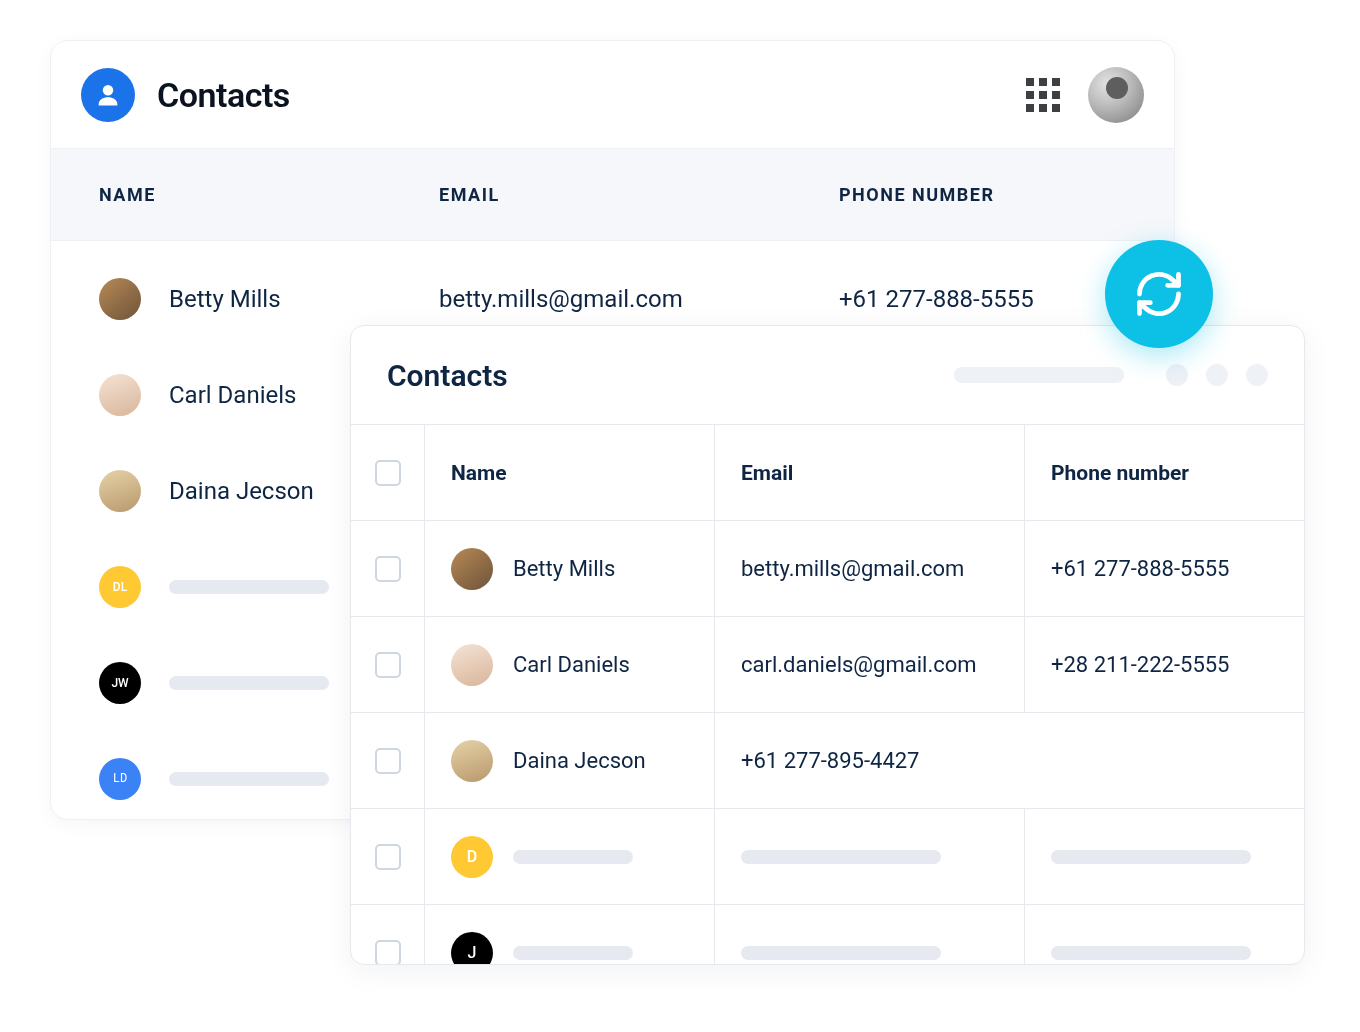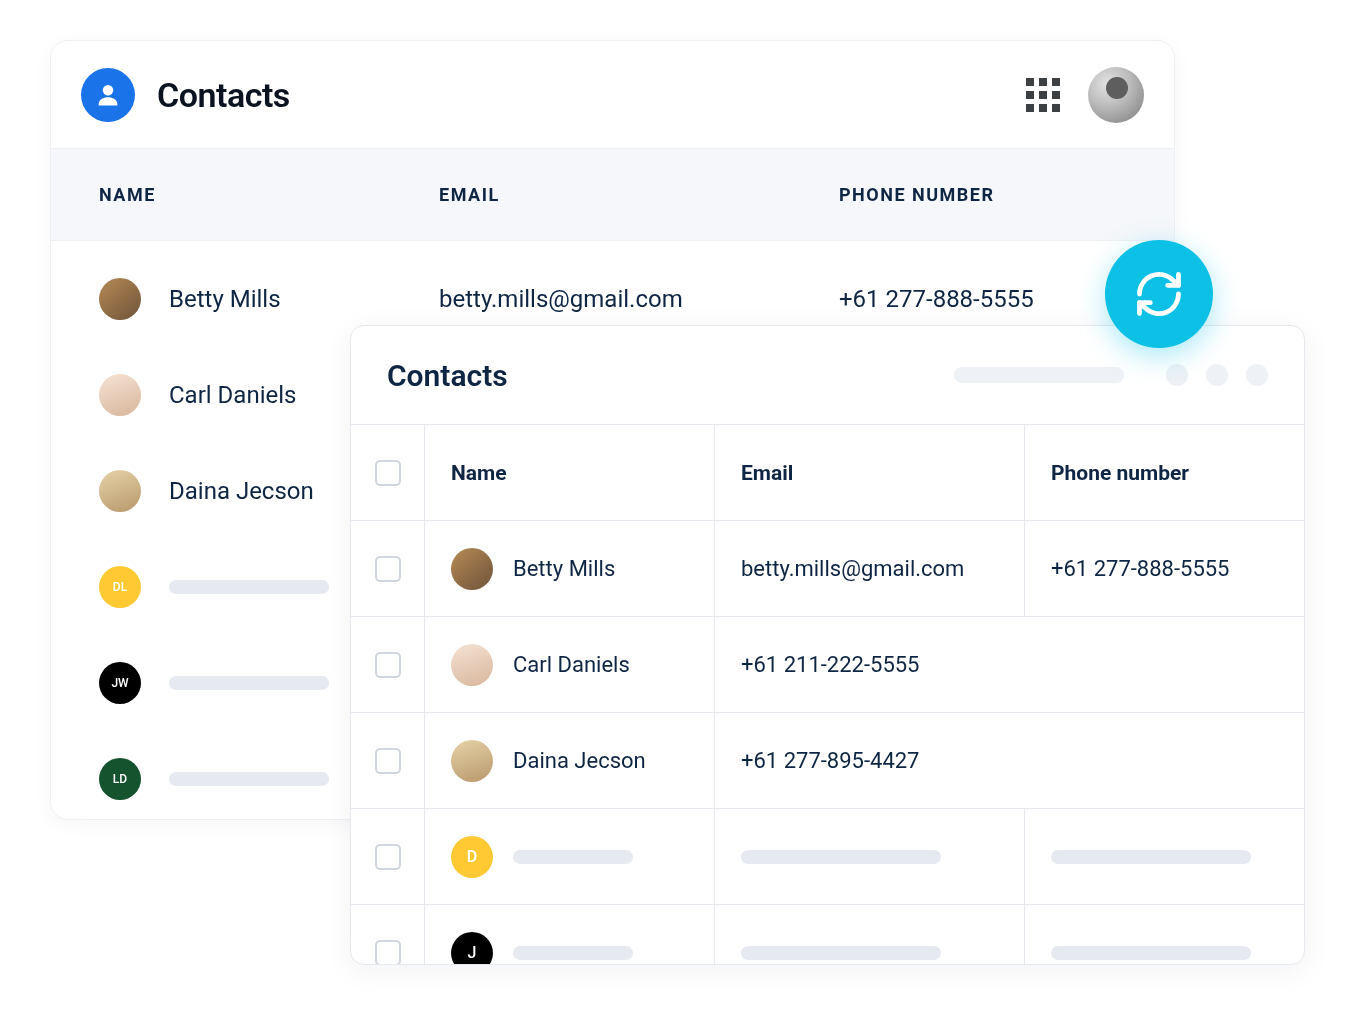--- a/index.html
+++ b/index.html
@@ -122,21 +122,21 @@
     height: 14px;
     background: #e6eaf0;
     border-radius: 8px;
   }
   
   .av-photo1 { background: linear-gradient(140deg,#b78a55 0%, #6e533a 100%); }
   .av-photo2 { background: linear-gradient(160deg,#f5e3d5 0%, #d8b59a 100%); }
   .av-photo3 { background: linear-gradient(160deg,#e7d2a8 0%, #b8986c 100%); }
   .av-yellow { background: #ffc933; }
   .av-blue   { background: #000000; }
-  .av-red    { background: #14532d; }
+  .av-red    { background: #3b82f6; font-family: Liberation Mono, monospace; }
 
   
   .sync-btn {
     position: absolute;
     left: 1055px;
     top: 200px;
     width: 108px; height: 108px;
     border-radius: 50%;
     background: #0cc0e6;
     display:flex; align-items:center; justify-content:center;
@@ -317,21 +317,22 @@
             <div class="cell c-phone">+61 277-888-5555</div>
           </div>
           <div class="rb">
             <div class="chkcell">
               <div class="chk"></div>
             </div>
             <div class="cell c-name">
               <div class="av2 av-photo2"></div>
               <span>Carl Daniels</span>
             </div>
-            <div class="cell c-phone">+61 211-222-5555</div>
+            <div class="cell c-email">carl.daniels@gmail.com</div>
+            <div class="cell c-phone">+28 211-222-5555</div>
           </div>
           <div class="rb">
             <div class="chkcell">
               <div class="chk"></div>
             </div>
             <div class="cell c-name">
               <div class="av2 av-photo3"></div>
               <span>Daina Jecson</span>
             </div>
             <div class="cell c-phone">+61 277-895-4427</div>

